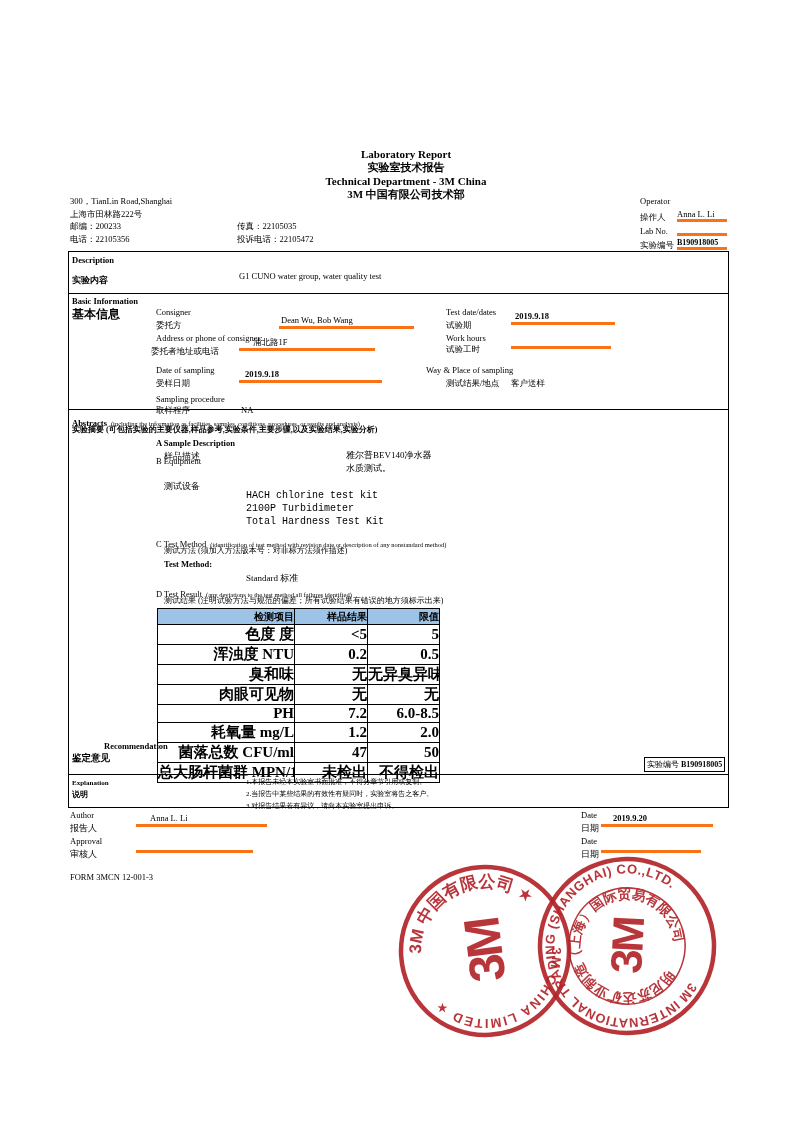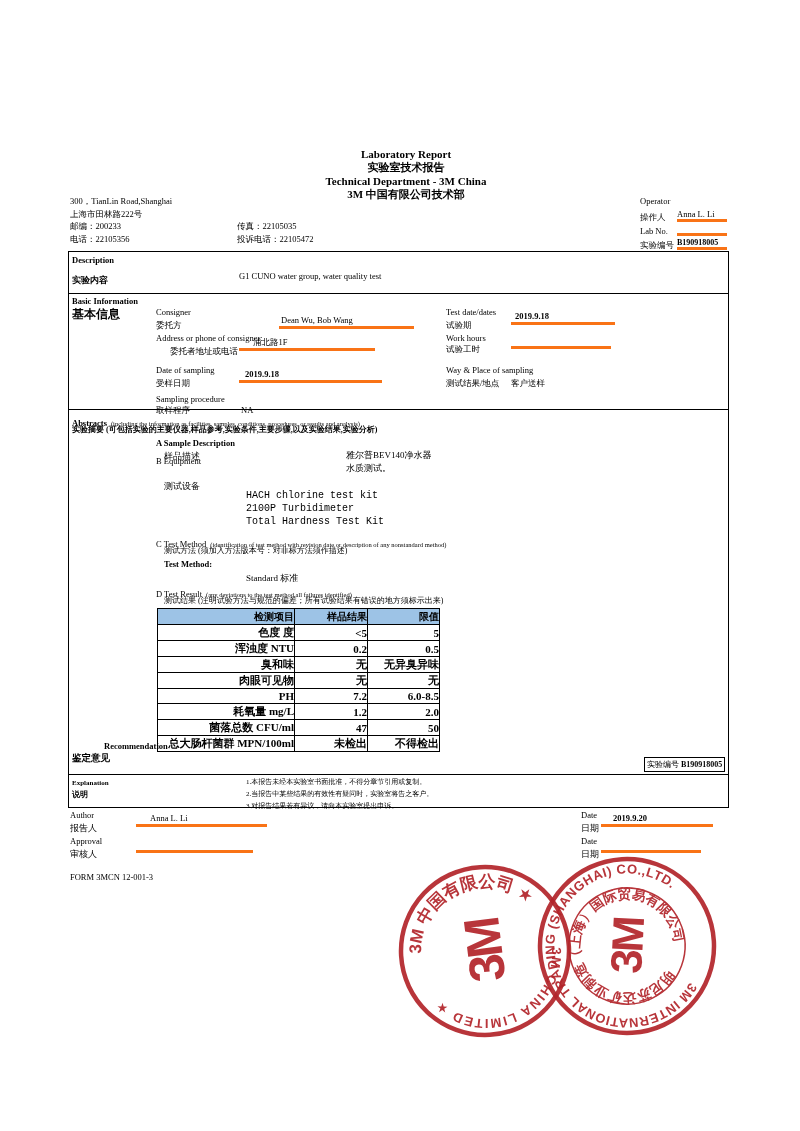--- a/index.html
+++ b/index.html
@@ -13,21 +13,21 @@
   .note{font-size:6.5px;font-weight:normal;}
   .uline{display:inline-block;border-bottom:3px solid #f97316;font-size:8.5px;height:11px;vertical-align:bottom;}
   .titleblock{left:6px;top:148px;width:800px;text-align:center;}
   .titleblock div{font-size:11px;font-weight:bold;line-height:13.4px;}
   #mainbox{left:68px;top:251px;width:659px;height:555px;border:1px solid #000;}
   .sep{position:absolute;left:0;right:0;border-top:1px solid #000;height:0;}
   .mono{font-family:"Liberation Mono","DejaVu Sans Mono",monospace;font-size:10px;line-height:13px;}
   table.res{border-collapse:collapse;table-layout:fixed;width:282px;}
   table.res td,table.res th{border:1px solid #000;text-align:right;padding:0;overflow:hidden;white-space:nowrap;}
   table.res th{height:15px;font-size:10px;font-weight:bold;}
-  table.res td{height:14px;font-size:11px;font-weight:bold;}
+  table.res td{height:14px;font-size:15px;font-weight:bold;}
   .labno-box{border:1px solid #000;font-size:8px;padding:1px 2px;white-space:nowrap;}
   .expl{font-size:7px;line-height:12px;}
   svg .ring{fill:none;}
   svg text{font-family:"Liberation Sans","DejaVu Sans",sans-serif;}
   .st-cjk{font-size:17px;font-weight:bold;}
   .st-lat{font-size:13px;font-weight:bold;letter-spacing:1.5px;}
   .st-out{font-size:13px;font-weight:bold;letter-spacing:0.5px;}
   .st-in{font-size:13.5px;font-weight:bold;}
   .st-3m{font-size:50px;font-weight:800;letter-spacing:-4px;text-anchor:middle;dominant-baseline:central;}
   .st-3m2{font-size:44px;font-weight:800;letter-spacing:-3px;text-anchor:middle;dominant-baseline:central;}
@@ -72,36 +72,36 @@
     <div class="abs cn" style="left:3px;top:23px;">实验内容</div>
     <div class="abs val" style="left:170px;top:19px;">G1 CUNO water group, water quality test</div>
 
     <div class="abs en b" style="left:3px;top:44px;">Basic Information</div>
     <div class="abs cn" style="left:3px;top:57px;font-size:12px;">基本信息</div>
 
     <div class="abs en" style="left:87px;top:55px;">Consigner</div>
     <div class="abs en" style="left:87px;top:68px;">委托方</div>
     <span class="uline abs" style="left:170px;top:63px;width:133px;padding-left:2px;margin-left:40px;">Dean Wu, Bob Wang</span>
     <div class="abs en" style="left:87px;top:81px;">Address or phone of consigner:</div>
-    <div class="abs en" style="left:101px;top:94px;">委托者地址或电话</div>
+    <div class="abs en" style="left:82px;top:94px;">委托者地址或电话</div>
     <span class="uline abs" style="left:170px;top:85px;width:122px;padding-left:14px;">浦北路1F</span>
     <div class="abs en" style="left:87px;top:113px;">Date of sampling</div>
     <div class="abs en" style="left:87px;top:126px;">受样日期</div>
     <span class="uline abs b" style="left:170px;top:117px;width:137px;padding-left:6px;">2019.9.18</span>
     <div class="abs en" style="left:87px;top:142px;">Sampling procedure</div>
     <div class="abs en" style="left:87px;top:153px;">取样程序</div>
     <div class="abs val" style="left:172px;top:153px;">NA</div>
 
     <div class="abs en" style="left:377px;top:55px;">Test date/dates</div>
     <div class="abs en" style="left:377px;top:68px;">试验期</div>
     <span class="uline abs b" style="left:442px;top:59px;width:100px;padding-left:4px;">2019.9.18</span>
     <div class="abs en" style="left:377px;top:81px;">Work hours</div>
     <div class="abs en" style="left:377px;top:92px;">试验工时</div>
     <span class="uline abs" style="left:442px;top:83px;width:100px;"></span>
-    <div class="abs en" style="left:377px;top:113px;">Way &amp; Place of sampling</div>
+    <div class="abs en" style="left:357px;top:113px;">Way &amp; Place of sampling</div>
     <div class="abs en" style="left:377px;top:126px;">测试结果/地点</div>
     <div class="abs val" style="left:442px;top:126px;">客户送样</div>
 
     <div class="abs" style="left:3px;top:160px;"><span class="en b">Abstracts</span> <span class="note">(including the information as facilities, samples, conditions, procedures, or results and analysis)</span></div>
     <div class="abs cn" style="left:3px;top:172px;font-size:8px;">实验摘要 (可包括实验的主要仪器,样品参考,实验条件,主要步骤,以及实验结果,实验分析)</div>
 
     <div class="abs en" style="left:87px;top:186px;font-weight:bold;">A Sample Description</div>
     <div class="abs en" style="left:95px;top:199px;font-size:9px;">样品描述</div>
     <div class="abs val" style="left:277px;top:197px;font-size:9px;">雅尔普BEV140净水器</div>
     <div class="abs val" style="left:277px;top:210px;font-size:9px;">水质测试。</div>

